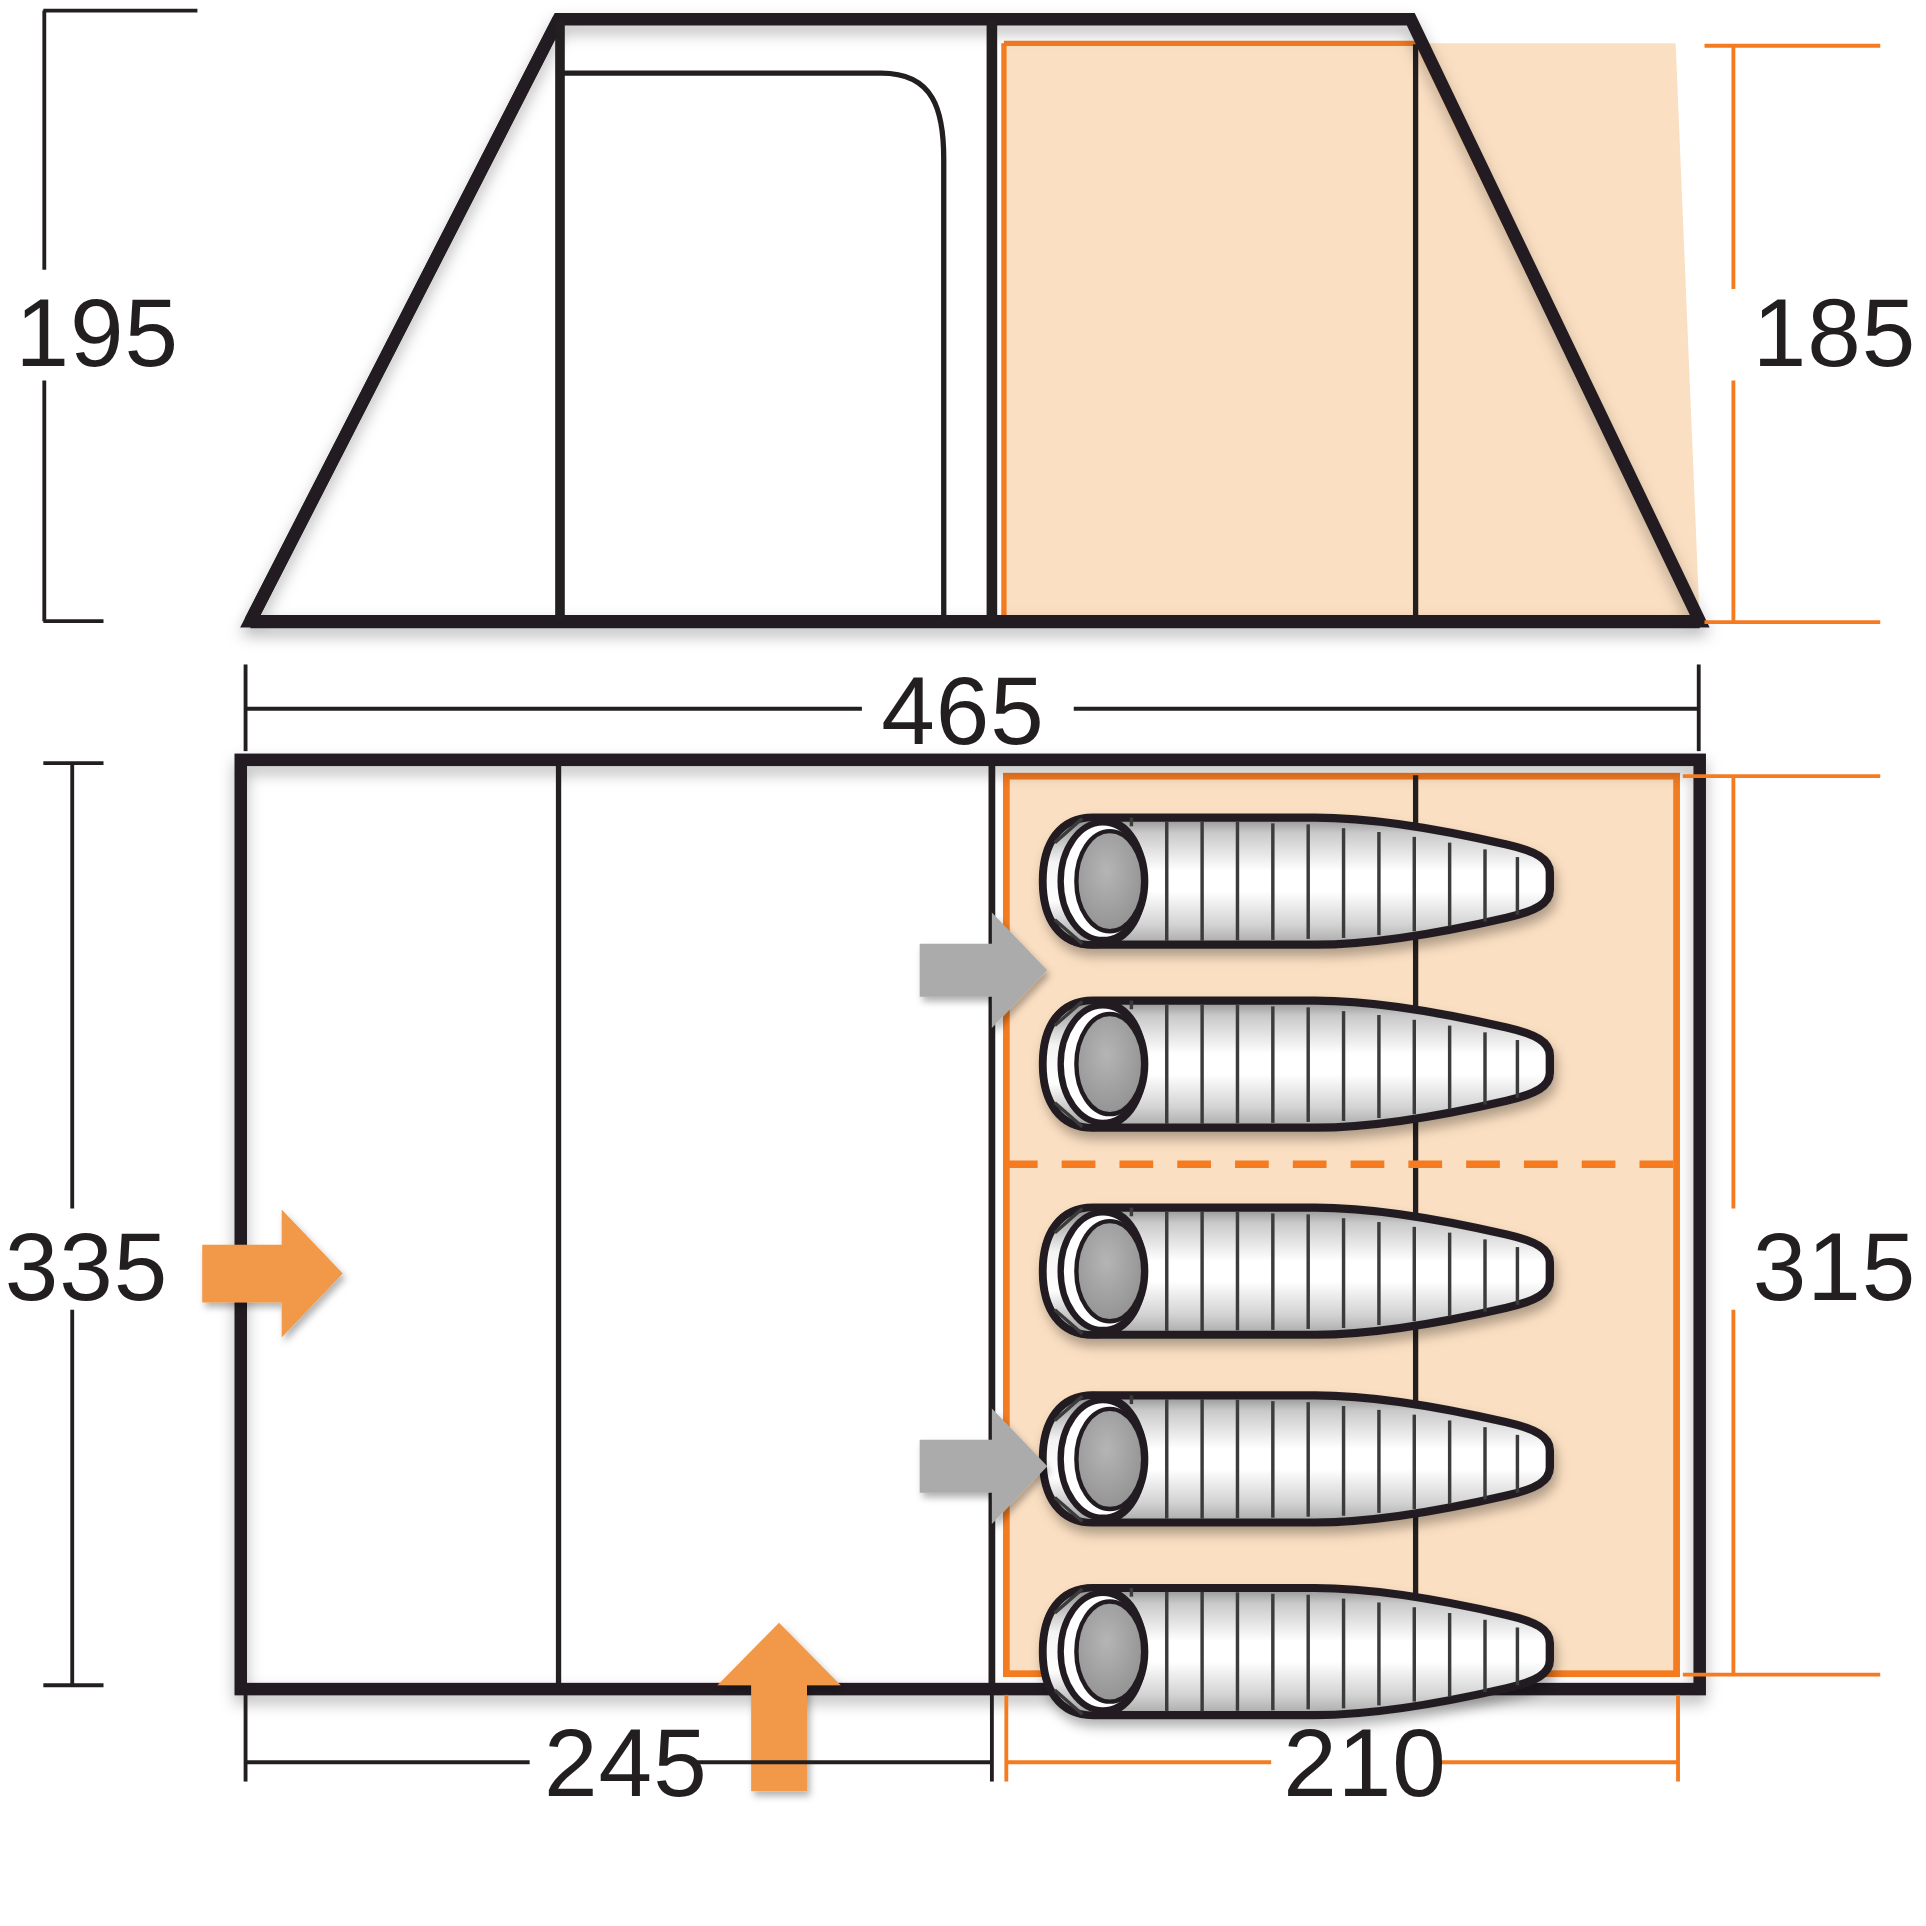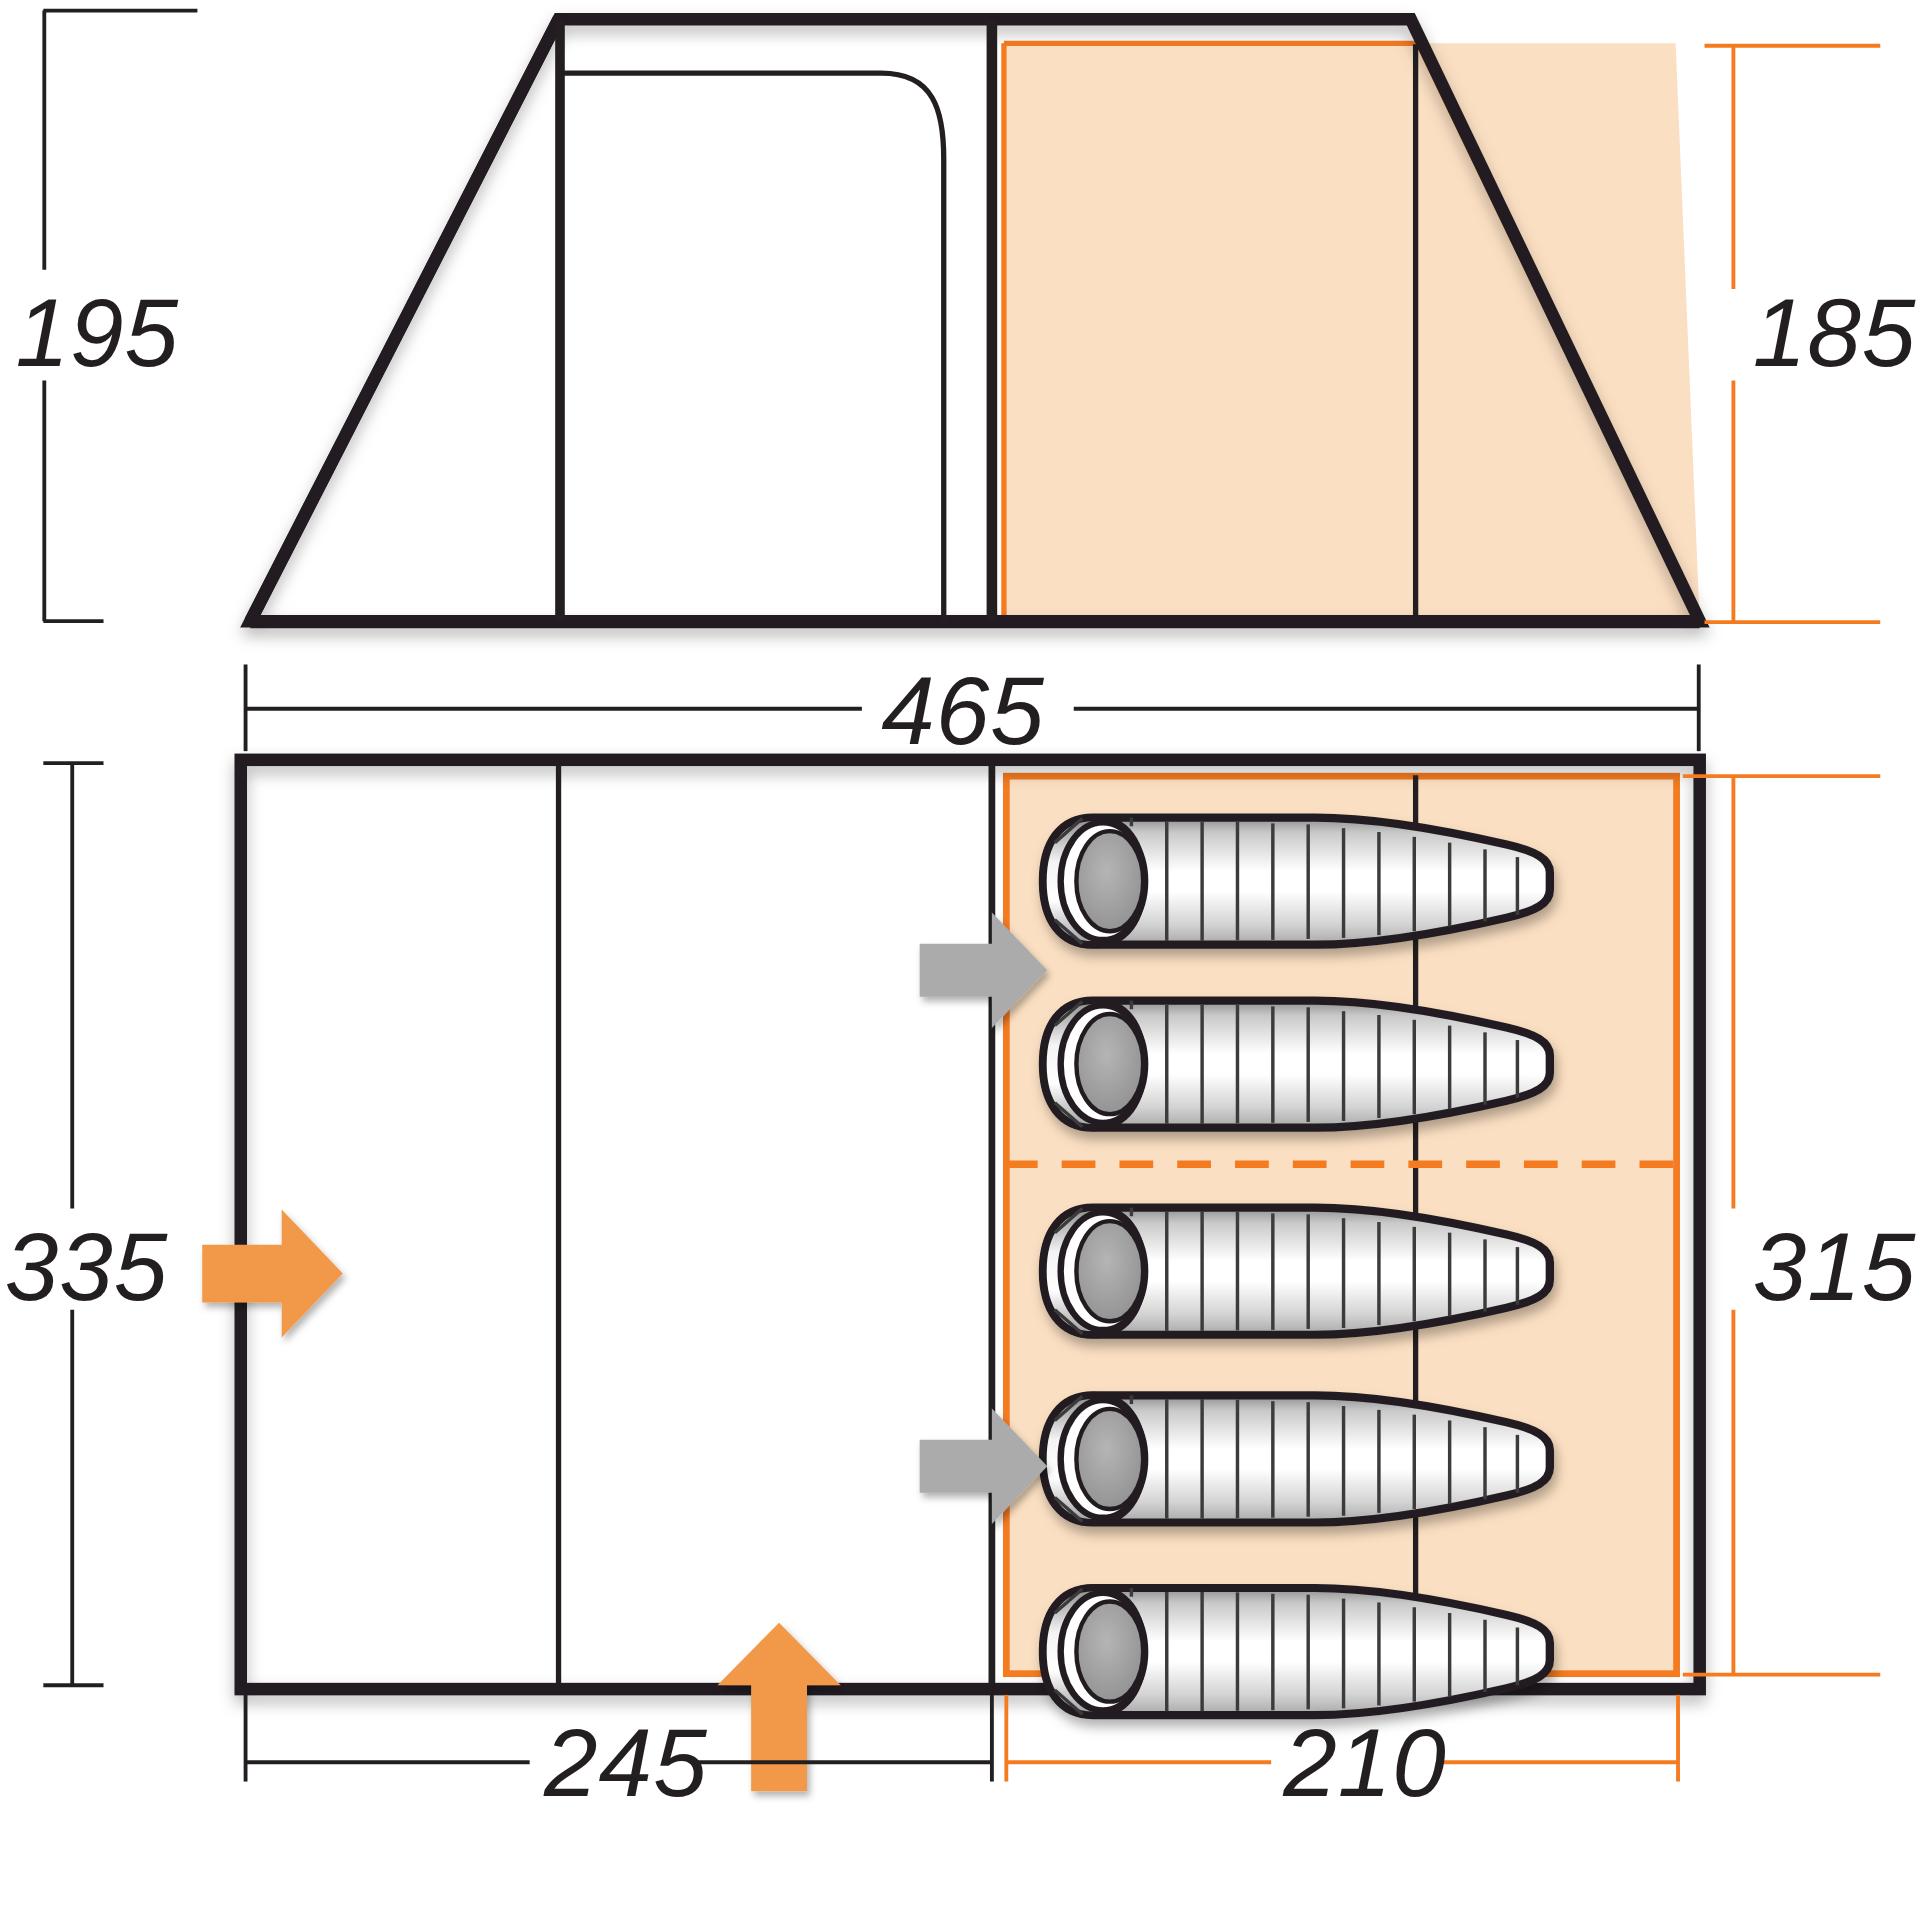--- a/index.html
+++ b/index.html
@@ -11,21 +11,20 @@
     width: 1926px;
     height: 1926px;
     font-family: "Liberation Sans", sans-serif;
     overflow: hidden;
   }
   #stage {
     position: relative;
     width: 1578px;
     height: 1926px;
     background: #ffffff;
-    font-style: italic;
   }
   svg#diagram {
     position: absolute;
     top: 0;
     left: 0;
     width: 1926px;
     height: 1926px;
     display: block;
   }
   .dim-text {

